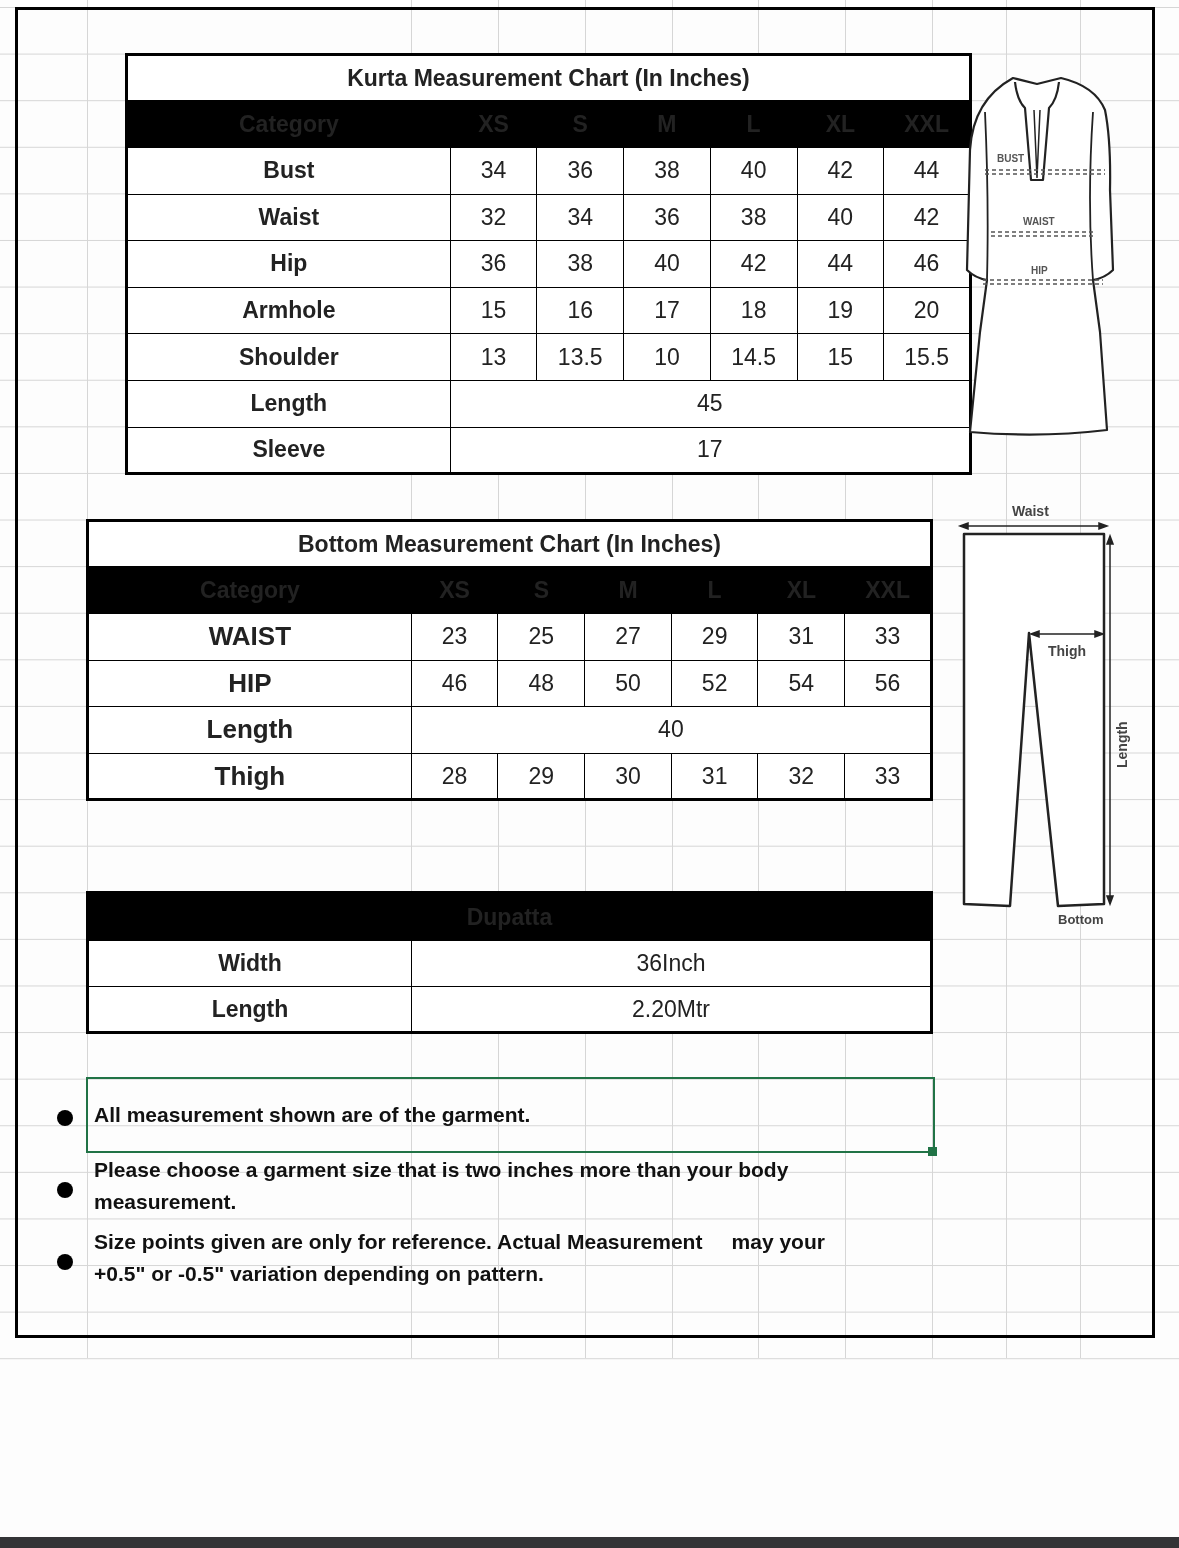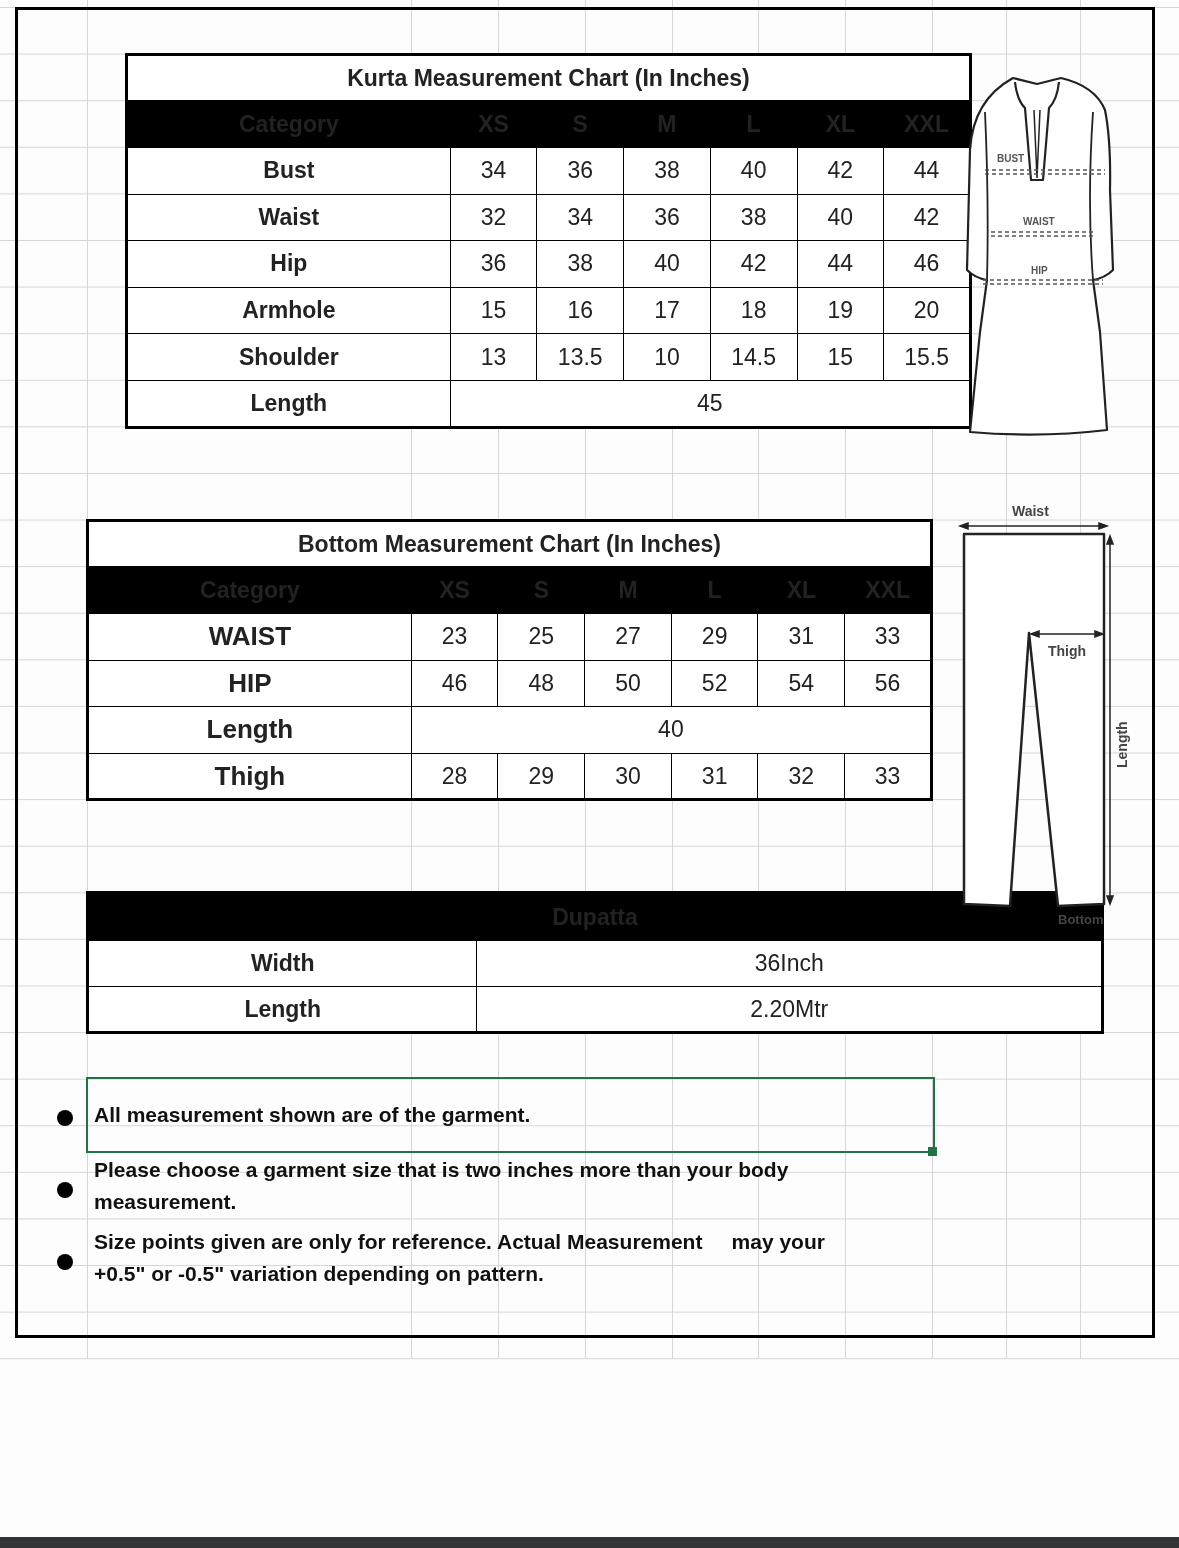--- a/index.html
+++ b/index.html
@@ -111,20 +111,24 @@
         <td>13.5</td>
         <td>10</td>
         <td>14.5</td>
         <td>15</td>
         <td>15.5</td>
       </tr>
       <tr style="height: 46.6px;">
         <td class="label">Length</td>
         <td colspan="6">45</td>
       </tr>
+      <tr style="height: 46.6px;">
+        <td class="label">Sleeve</td>
+        <td colspan="6">17</td>
+      </tr>
     </tbody>
 </table>
 
 <table class="mt big" style="left:86px;top:519px;width:847px;">
   <colgroup>
       <col style="width:325px">
       <col style="width:87px">
       <col style="width:87px">
       <col style="width:87px">
       <col style="width:87px">
@@ -173,21 +177,21 @@
         <td>28</td>
         <td>29</td>
         <td>30</td>
         <td>31</td>
         <td>32</td>
         <td>33</td>
       </tr>
     </tbody>
 </table>
 
-<table class="mt" style="left:86px;top:891px;width:1018px;border-radius:14px;">
+<table class="mt" style="left:86px;top:891px;width:847px;border-radius:14px;">
   <colgroup>
       <col style="width:325px">
       <col style="width:522px">
     </colgroup>
   <tbody>
       <tr class="head-row" style="height:48px">
         <td colspan="2">Dupatta</td>
       </tr>
   <tr style="height:46px">
     <td class="label">Width</td>

